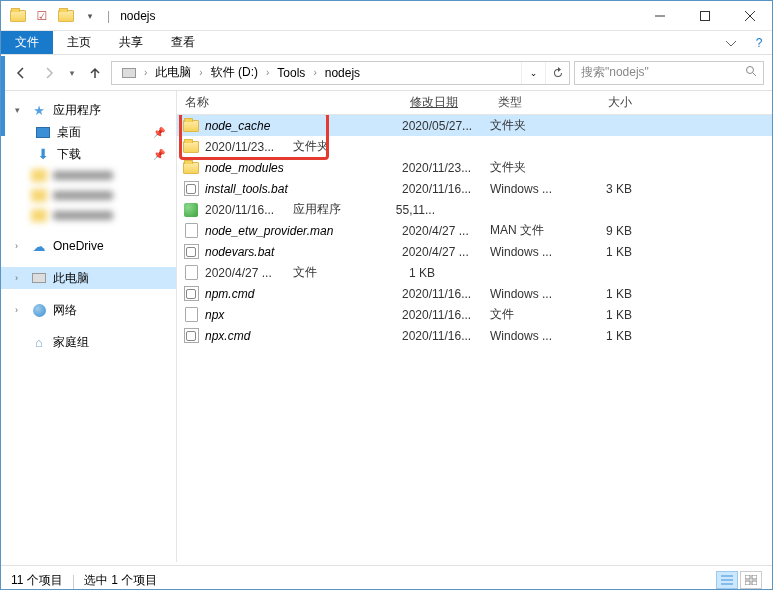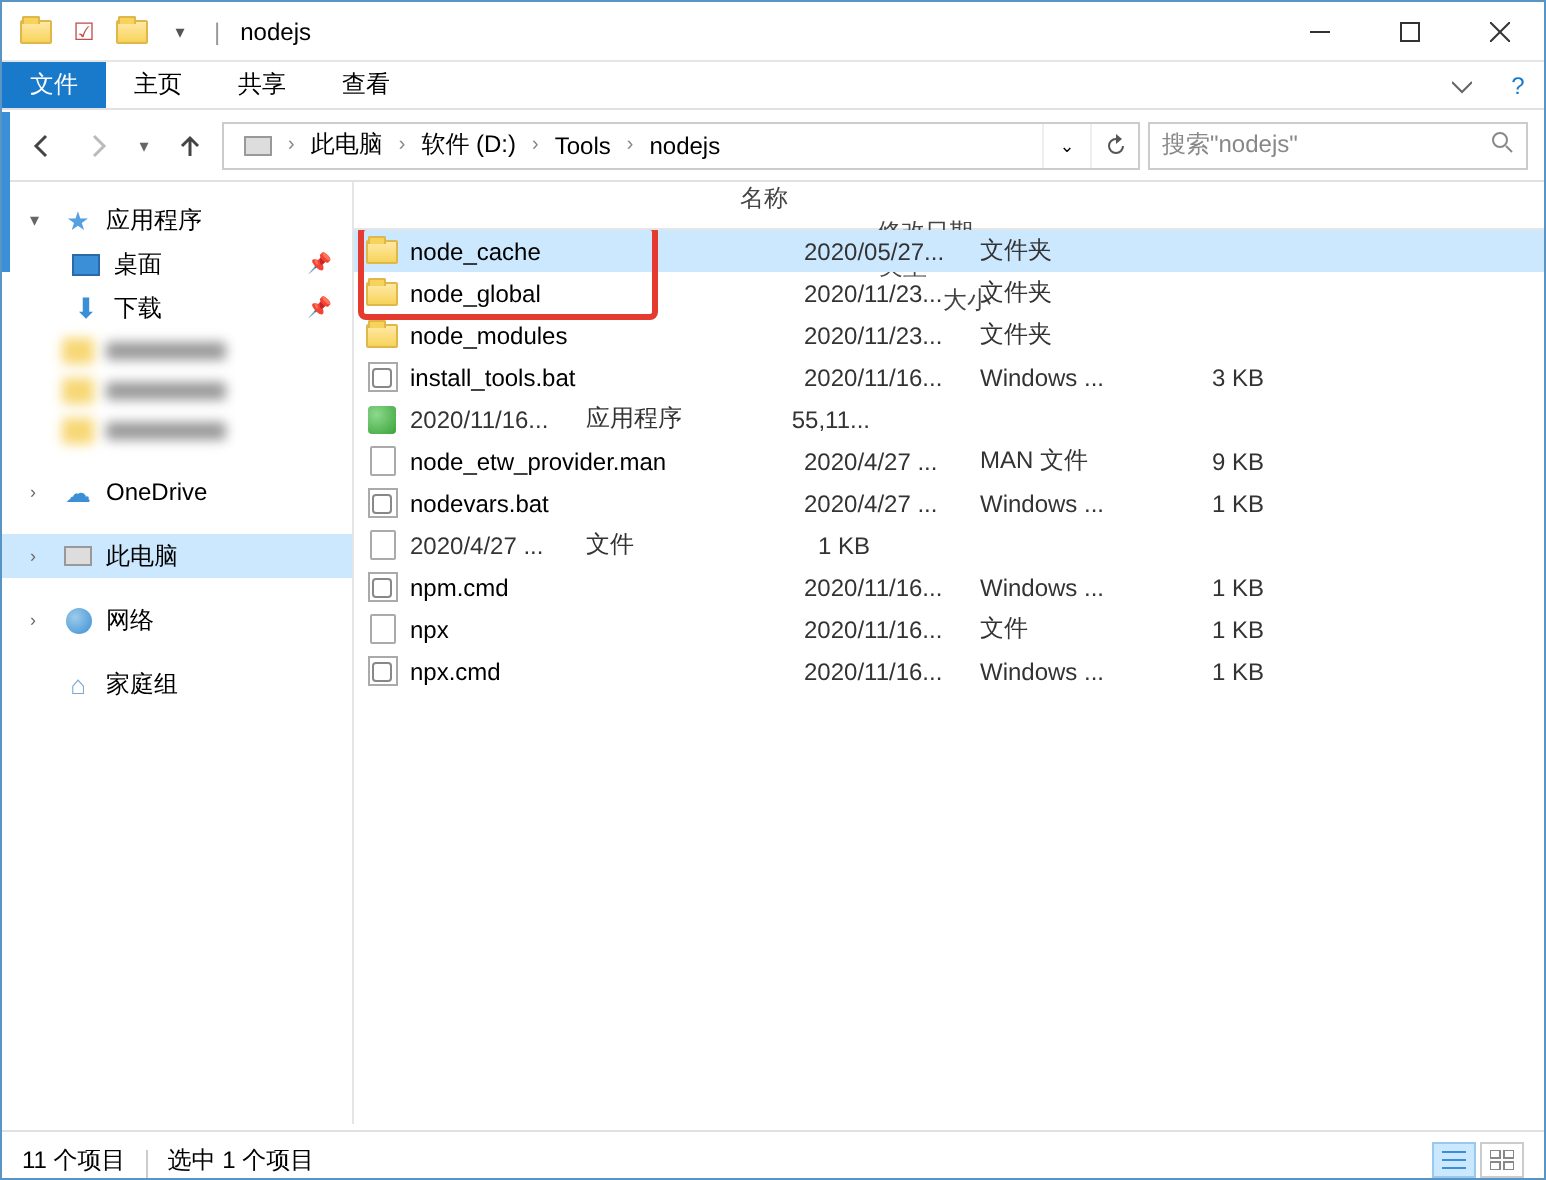--- a/index.html
+++ b/index.html
@@ -31,31 +31,31 @@
 .side-item.sub { padding-left:34px;justify-content:center; }
 .side-item.selected { background:#cce8ff; }
 .side-sep { height:10px; }
 .tree-toggle { width:10px; font-size:9px; color:#666; }
 .sicon { width:16px; height:16px; display:flex; align-items:center; justify-content:center; font-size:13px; }
 .blurred { height:60px; padding-left:30px; display:flex; flex-direction:column; justify-content:space-around; }
 .blur-row { display:flex; align-items:center; gap:6px; filter:blur(3px); }
 .blur-folder { width:16px; height:13px; background:#f7d774; border-radius:1px; }
 .blur-text { width:60px; height:9px; background:#999; border-radius:2px; }
 .file-pane { flex:1; display:flex; flex-direction:column; }
-.col-headers { height:24px; display:flex; align-items:center; border-bottom:1px solid #e5e5e5; color:#444;flex-direction:column; }
+.col-headers { height:24px; display:flex; align-items:center; border-bottom:1px solid #e5e5e5; color:#444; }
 .col { padding-left:8px; display:flex; align-items:center; height:100%; }
 .col.name { width:225px; }
 .col.date { width:88px;text-decoration:underline; }
 .col.type { width:86px; }
 .col.size { width:70px; justify-content:flex-end; padding-right:14px; }
 .file-list { flex:1; position:relative; overflow:auto; }
 .row { height:21px; display:flex; align-items:center; cursor:pointer; }
 .row.selected { background:#cce8ff; }
 .row .iconcell { width:28px; display:flex; justify-content:center; }
-.row .namecell { width:197px; overflow:hidden; white-space:nowrap; }
+.row .namecell { width:197px; overflow:hidden; white-space:nowrap;font-style:italic; }
 .row .datecell { width:88px; color:#333; }
 .row .typecell { width:86px; color:#333; overflow:hidden; white-space:nowrap; }
 .row .sizecell { width:70px; text-align:right; padding-right:14px; color:#333; }
 .folder-icon { width:16px; height:12px; background:linear-gradient(#ffe9a6,#f7d35b); border:1px solid #e0b84a; border-radius:1px; position:relative; }
 .folder-icon::before { content:""; position:absolute; top:-3px; left:0; width:7px; height:3px; background:#f7d35b; border:1px solid #e0b84a; border-bottom:none; border-radius:1px 1px 0 0; }
 .file-icon { width:13px; height:15px; background:#fff; border:1px solid #aaa; border-radius:1px; }
 .bat-icon { width:15px; height:15px; background:#fff; border:1px solid #aaa; display:flex; align-items:center; justify-content:center; }
 .bat-icon::after { content:""; width:8px; height:8px; border:1px solid #888; border-radius:2px; }
 .exe-icon { width:14px; height:14px; background:radial-gradient(circle at 30% 30%, #8cd98c, #3aa33a); border-radius:2px; }
 .highlight-box { position:absolute; border:3px solid #e53a2f; border-radius:4px; pointer-events:none; }
@@ -248,21 +248,20 @@
           </div>
           <div class="namecell">node_cache</div>
           <div class="datecell">2020/05/27...</div>
           <div class="typecell">文件夹</div>
           <div class="sizecell"></div>
         </div>
         <div class="row">
           <div class="iconcell">
             <span class="folder-icon"></span>
           </div>
-          <div class="namecell">node_global</div>
           <div class="datecell">2020/11/23...</div>
           <div class="typecell">文件夹</div>
           <div class="sizecell"></div>
         </div>
         <div class="row">
           <div class="iconcell">
             <span class="folder-icon"></span>
           </div>
           <div class="namecell">node_modules</div>
           <div class="datecell">2020/11/23...</div>

